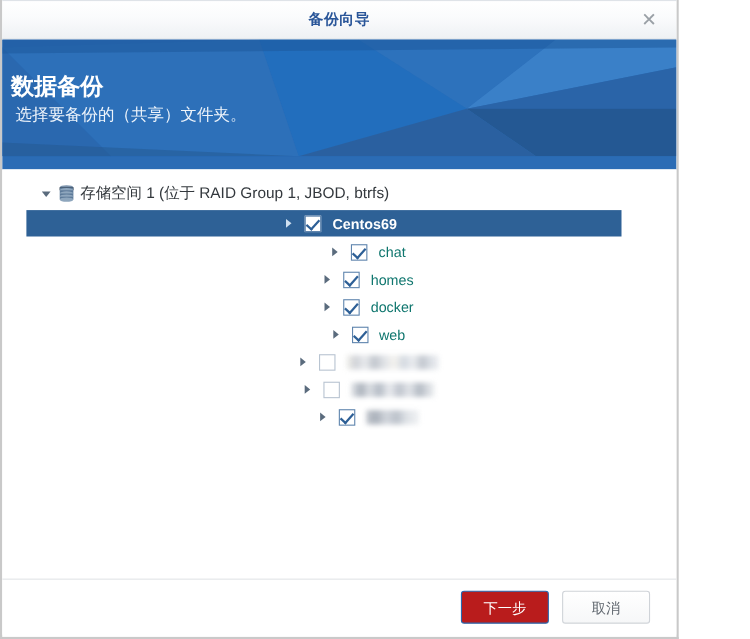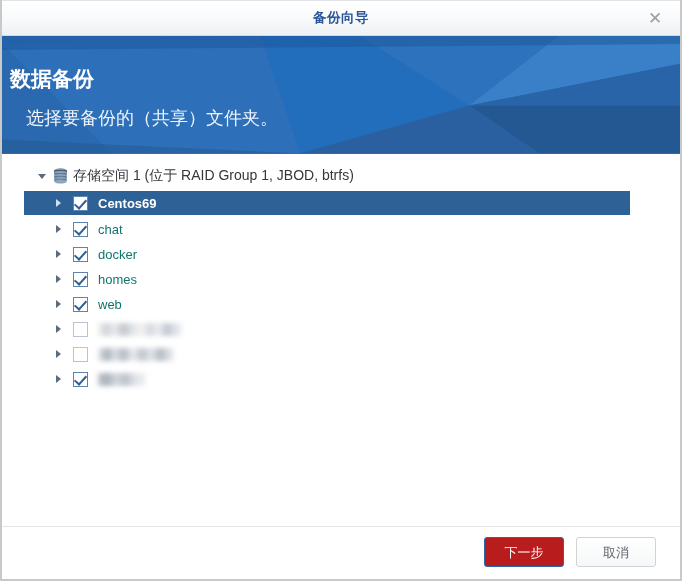--- a/index.html
+++ b/index.html
@@ -10,21 +10,21 @@
   body {
     width: 682px;
     height: 581px;
     font-family: "Liberation Sans", "DejaVu Sans", sans-serif;
     -webkit-font-smoothing: antialiased;
     overflow: hidden;
   }
 
   .window {
     position: relative;
-    width: 682px;
+    width: 617px;
     height: 581px;
     box-sizing: border-box;
     background: #ffffff;
     border-left: 2px solid #c9c9c9;
     border-right: 2px solid #c9c9c9;
     border-bottom: 2px solid #c9c9c9;
     overflow: hidden;
   }
 
   
@@ -77,24 +77,24 @@
     z-index: 2;
   }
   .banner-title {
     font-size: 21px;
     font-weight: bold;
     color: #ffffff;
     line-height: 1.2;
     margin: 0 0 4px 0;
   }
   .banner-sub {
-    font-size: 18px;
+    font-size: 15px;
     color: #eef4fb;
     line-height: 1.3;
-    margin: 16px;
+    margin: 4px;
   }
 
   
   .content {
     position: relative;
     height: 372px;
     background: #ffffff;
     padding-top: 10px;
     box-sizing: border-box;
     overflow: hidden;
@@ -125,20 +125,21 @@
     white-space: nowrap;
   }
 
   .tree-row {
     display: flex;
     align-items: center;
     height: 22px;
     margin: 3px 0;
     padding-left: 54px;
     box-sizing: border-box;
+    justify-content: center;
   }
   .tree-row.selected {
     background: #2e6196;
     margin-left: 22px;
     margin-right: 50px;
     padding-left: 32px;
     height: 24px;
   }
 
   .caret-right {
@@ -311,27 +312,27 @@
 
       <div class="tree-row">
         <span class="caret-right"></span>
         <span class="cbox checked"></span>
         <span class="row-label">chat</span>
       </div>
 
       <div class="tree-row">
         <span class="caret-right"></span>
         <span class="cbox checked"></span>
+        <span class="row-label">homes</span>
+      </div>
+
+      <div class="tree-row">
+        <span class="caret-right"></span>
+        <span class="cbox checked"></span>
         <span class="row-label">docker</span>
-      </div>
-
-      <div class="tree-row">
-        <span class="caret-right"></span>
-        <span class="cbox checked"></span>
-        <span class="row-label">homes</span>
       </div>
 
       <div class="tree-row">
         <span class="caret-right"></span>
         <span class="cbox checked"></span>
         <span class="row-label">web</span>
       </div>
 
       <div class="tree-row">
         <span class="caret-right"></span>

